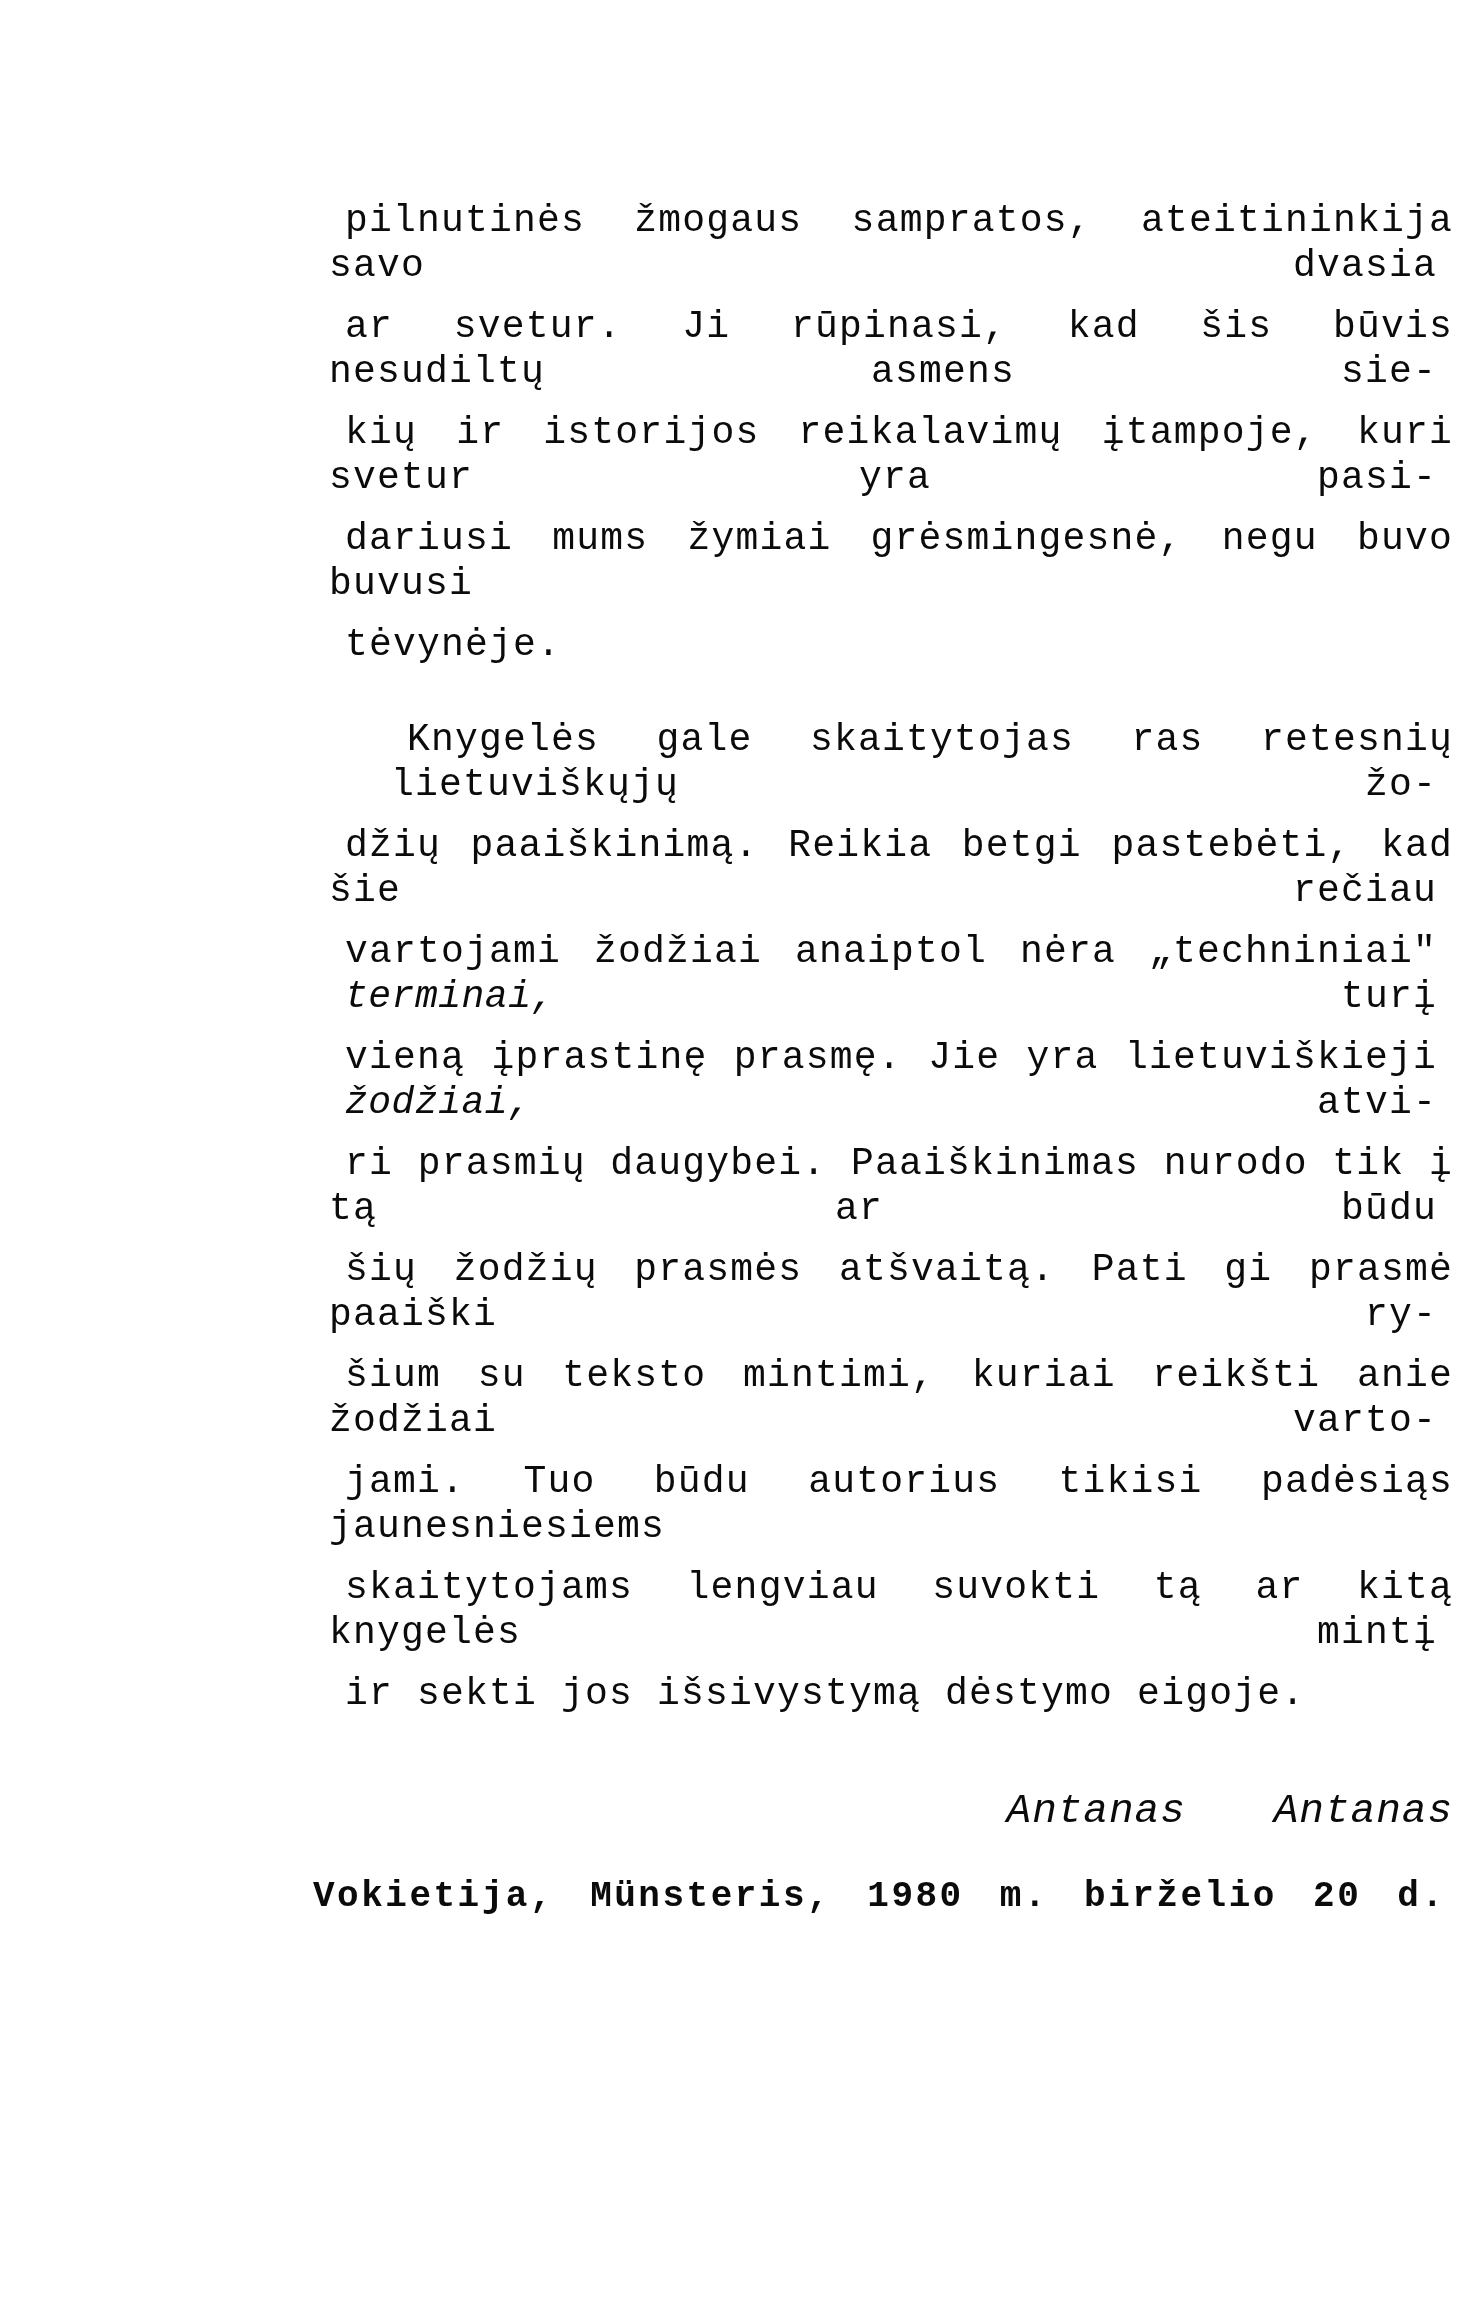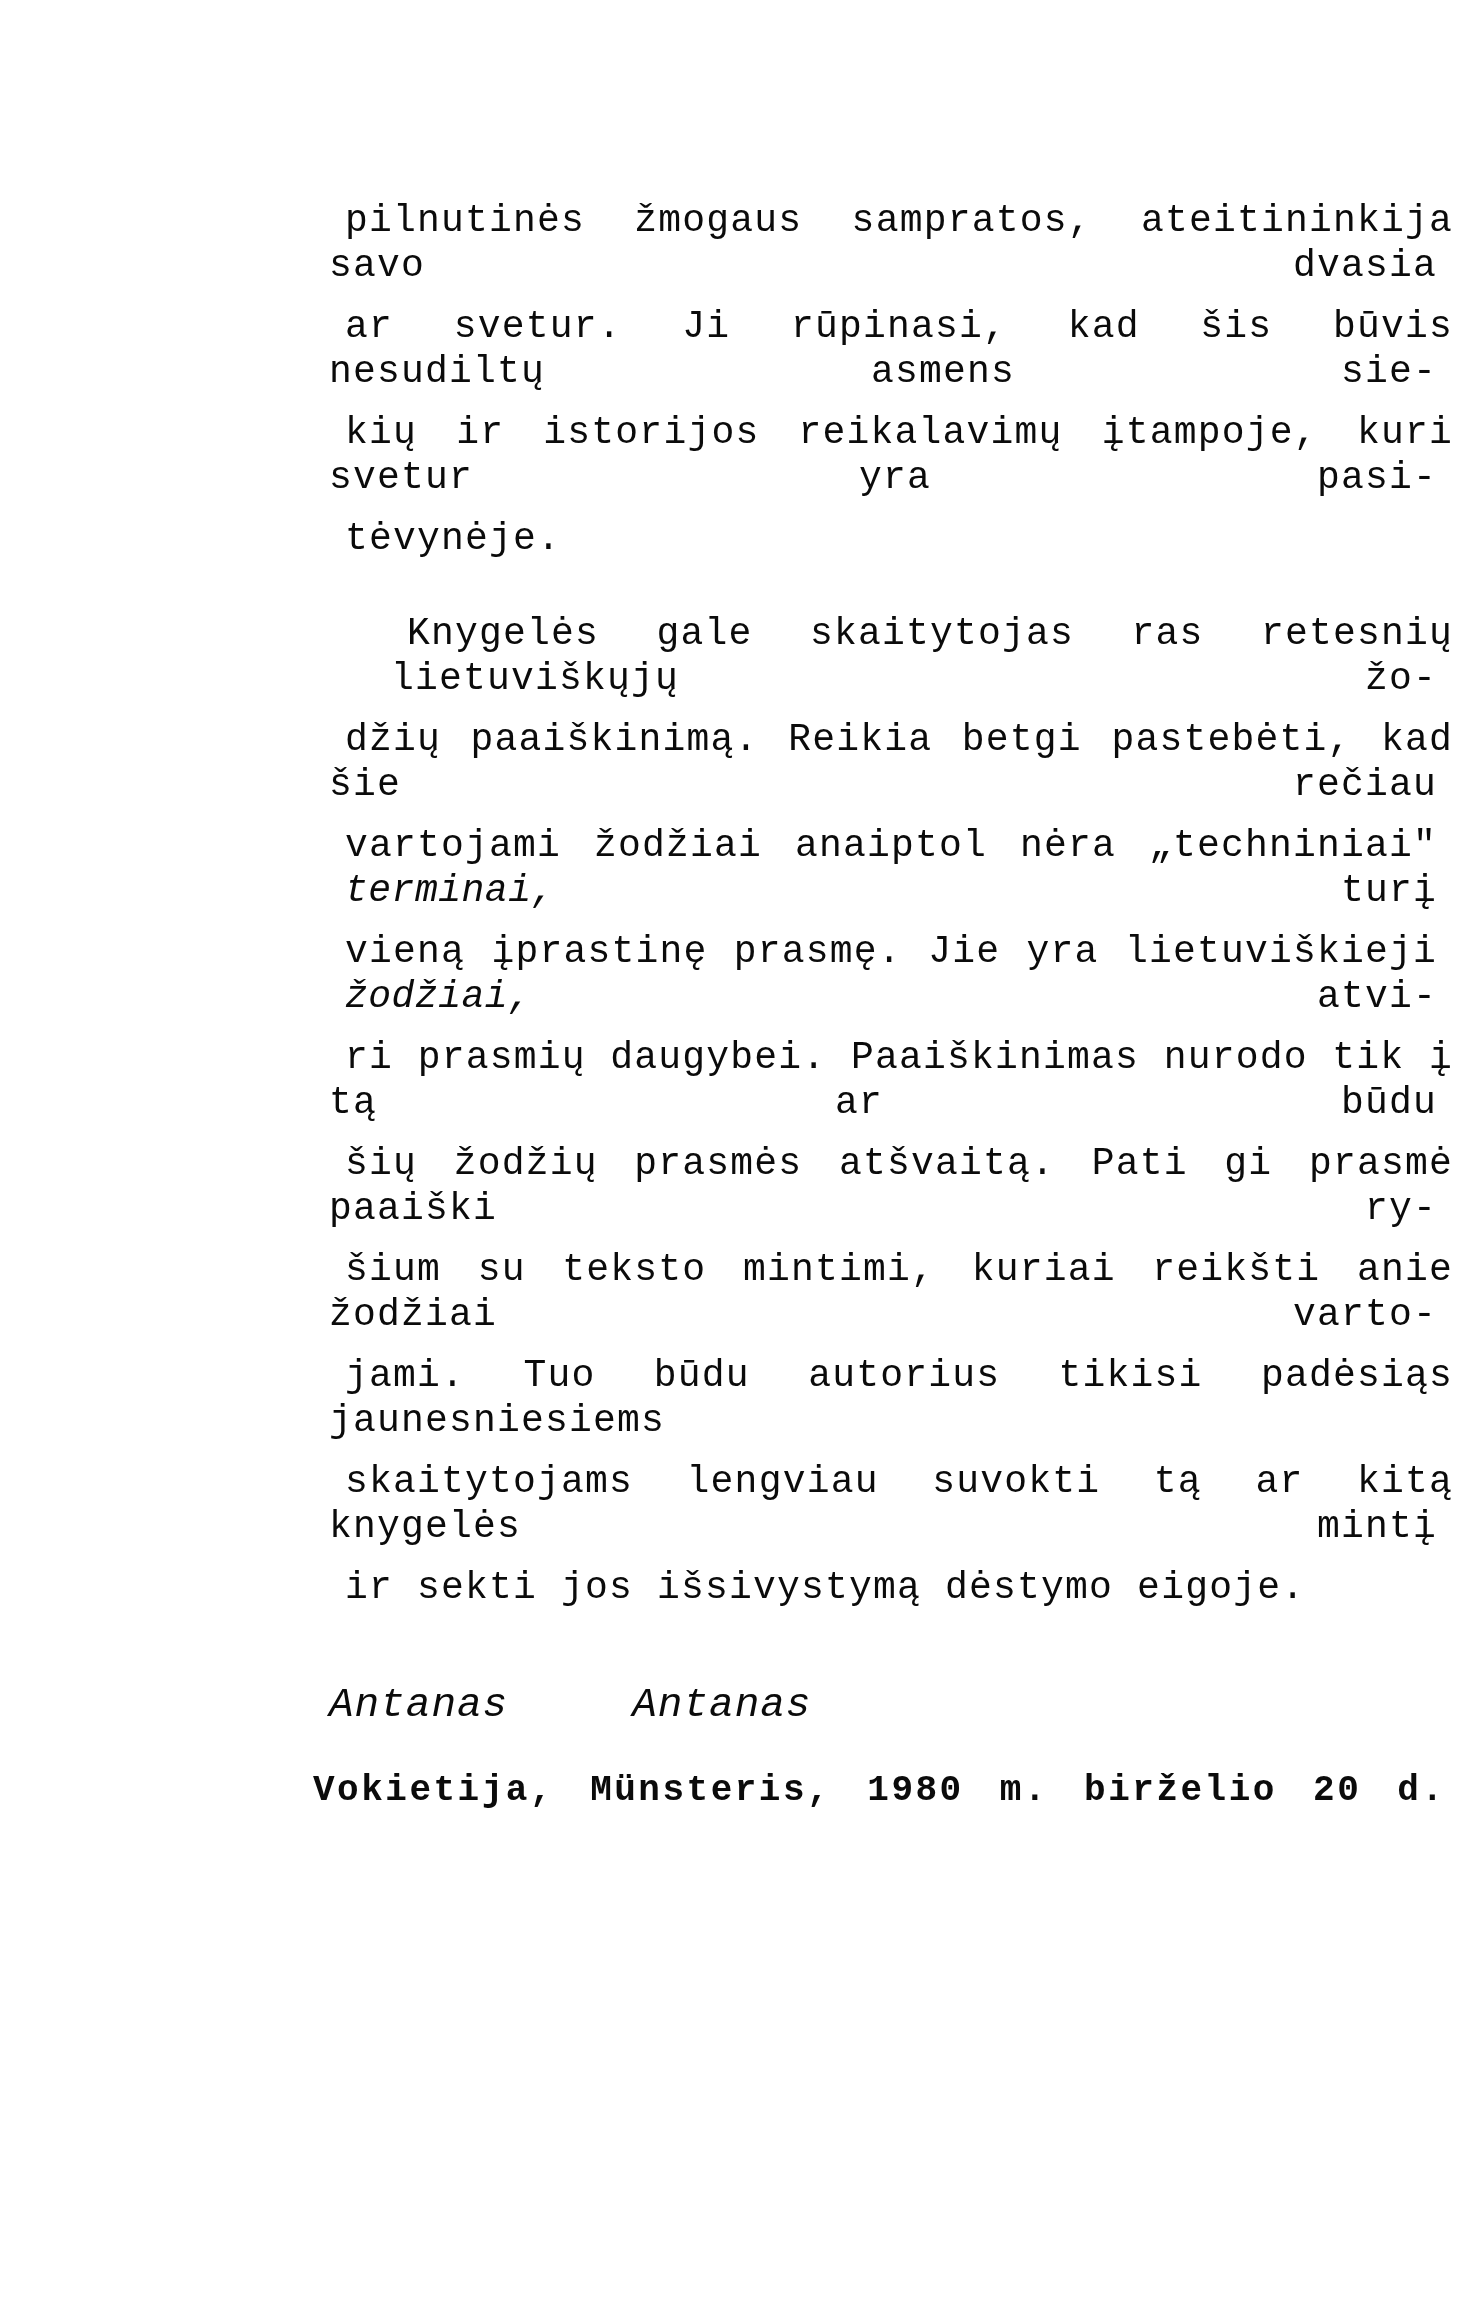--- a/index.html
+++ b/index.html
@@ -41,21 +41,22 @@
   .line.first-indent {
     padding-left: 62px;
   }
   .line .it {
     font-style: italic;
     letter-spacing: 0.5px;
   }
   .signature {
     margin-top: 56px;
     display: flex;
-    gap: 92px;
+    justify-content: flex-end;
+    gap: 56px;
     font-style: italic;
     font-size: 41px;
     line-height: 46px;
     letter-spacing: 1px;
   }
   .dateline {
     margin-top: 26px;
     font-weight: bold;
     font-size: 36px;
     line-height: 42px;
@@ -66,20 +67,21 @@
 </head>
 <body>
 
 <div class="page">
   <div class="text-block">
 
     <div class="paragraph">
         <div class="line"><span>pilnutinės žmogaus sampratos, ateitininkija savo dvasia</span></div>
         <div class="line"><span>ar svetur. Ji rūpinasi, kad šis būvis nesudiltų asmens sie-</span></div>
         <div class="line"><span>kių ir istorijos reikalavimų įtampoje, kuri svetur yra pasi-</span></div>
+        <div class="line"><span>dariusi mums žymiai grėsmingesnė, negu buvo buvusi</span></div>
         <div class="line no-just"><span>tėvynėje.</span></div>
       </div>
       <div class="paragraph">
         <div class="line first-indent"><span>Knygelės gale skaitytojas ras retesnių lietuviškųjų žo-</span></div>
         <div class="line"><span>džių paaiškinimą. Reikia betgi pastebėti, kad šie rečiau</span></div>
         <div class="line"><span>vartojami žodžiai anaiptol nėra „techniniai" </span><span class="it">terminai,</span><span> turį</span></div>
         <div class="line"><span>vieną įprastinę prasmę. Jie yra lietuviškieji </span><span class="it">žodžiai,</span><span> atvi-</span></div>
         <div class="line"><span>ri prasmių daugybei. Paaiškinimas nurodo tik į tą ar būdu</span></div>
         <div class="line"><span>šių žodžių prasmės atšvaitą. Pati gi prasmė paaiški ry-</span></div>
         <div class="line"><span>šium su teksto mintimi, kuriai reikšti anie žodžiai varto-</span></div>

